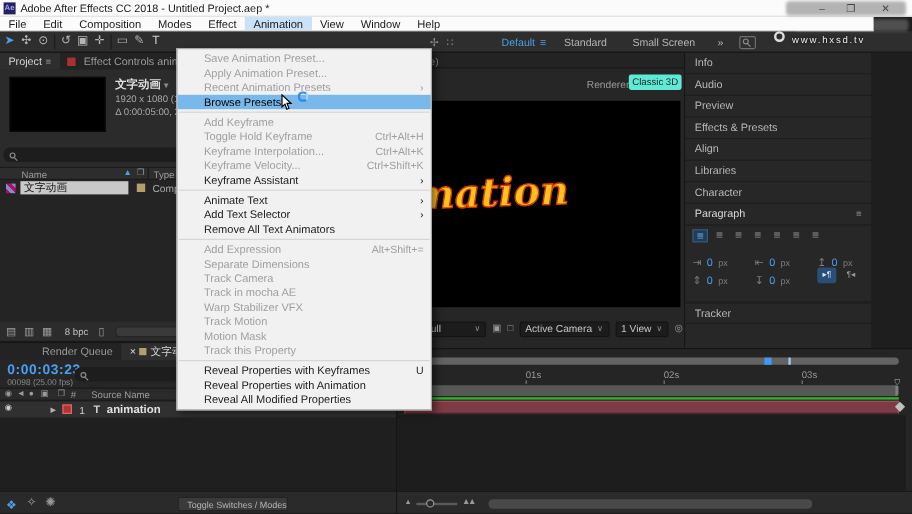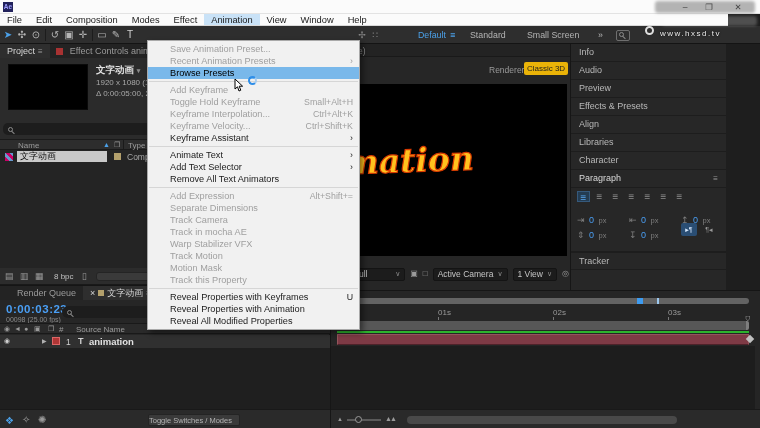--- a/index.html
+++ b/index.html
@@ -55,20 +55,21 @@
 .tick-label{position:absolute;font-size:8px;color:#9a9a9a;width:26px;text-align:right}
 .tick-mark{position:absolute;width:1px;height:3px;background:#787878}
 </style>
 </head>
 <body>
 
 <div id="app">
 
   <div class="titlebar">
     <div class="ae-badge">Ae</div>
+    <div class="win-title">Adobe After Effects CC 2018 - Untitled Project.aep *</div>
     <div class="winbtn" style="left:676px">–</div>
     <div class="winbtn" style="left:700px">❐</div>
     <div class="winbtn" style="left:729px">✕</div>
   </div>
 
   <div class="menubar">
     <div class="mbi">File</div>
     <div class="mbi">Edit</div>
     <div class="mbi">Composition</div>
     <div class="mbi">Modes</div>
@@ -154,21 +155,21 @@
     <span style="position:absolute;left:54px;top:4px;font-size:8px;color:#c0c0c0">8 bpc</span>
     <span class="glyph" style="position:absolute;left:82px;top:4px;font-size:9px">▯</span>
     <div class="pill" style="position:absolute;left:96px;top:4px;width:56px;height:9px"></div>
   </div>
 
   <div style="position:absolute;left:330px;top:44px;width:240px;height:246px;background:#262626;border-left:1px solid #161616">
     <div style="position:absolute;left:0;top:0;width:240px;height:13px;background:#232323;border-bottom:1px solid #191919">
       <span style="position:absolute;left:10px;top:2px;font-size:8.5px;color:#8f8f8f">(none)</span>
     </div>
     <span style="position:absolute;left:158px;top:21px;font-size:8.5px;color:#9a9a9a">Renderer:</span>
-    <div style="position:absolute;left:193px;top:18px;width:44px;height:13px;background:#eab308;border-radius:2px;color:#1f1f1f;font-size:8px;line-height:13px;text-align:center">Classic 3D</div>
+    <div style="position:absolute;left:193px;top:18px;width:44px;height:13px;background:#5eead4;border-radius:2px;color:#1f1f1f;font-size:8px;line-height:13px;text-align:center">Classic 3D</div>
     <div style="position:absolute;left:7px;top:40px;width:229px;height:172px;background:#000;overflow:hidden">
       <span class="canvas-text" style="left:-52px;top:58px">animation</span>
     </div>
     <div style="position:absolute;left:4px;top:222px;width:234px;height:16px;display:flex;align-items:center;gap:5px">
       <div style="position:relative;width:9px;height:9px">
         <i style="position:absolute;left:0;top:0;width:4px;height:4px;border-radius:50%;background:#e33"></i>
         <i style="position:absolute;left:4px;top:0;width:4px;height:4px;border-radius:50%;background:#3c3"></i>
         <i style="position:absolute;left:0;top:4px;width:4px;height:4px;border-radius:50%;background:#36c"></i>
         <i style="position:absolute;left:4px;top:4px;width:4px;height:4px;border-radius:50%;background:#ddd"></i>
       </div>
@@ -238,21 +239,21 @@
         <span class="pf-unit">px</span>
       </div>
       <div style="position:absolute;left:110px;top:35px;width:16px;height:13px;background:#2a4e74;border-radius:2px;font-size:7px;color:#d6e9ff;text-align:center;line-height:13px">▸¶</div>
       <div style="position:absolute;left:130px;top:35px;width:16px;height:13px;font-size:7px;color:#9a9a9a;text-align:center;line-height:13px">¶◂</div>
     </div>
     <div class="rsec" style="border-top:1px solid #1d1d1d">Tracker</div>
   </div>
 
   <div style="position:absolute;left:0;top:285px;width:330px;height:143px;background:#262626;border-right:1px solid #161616;border-top:1px solid #151515">
     <div class="panel-tabbar">
-      <div class="ptab" style="margin-left:10px">
+      <div class="ptab" style="margin-left:28px">
         <span>Render Queue</span>
       </div>
       <div class="ptab active">
         <span>×</span>
         <span style="display:inline-block;width:6px;height:6px;background:#b3a06c"></span>
         <span>文字动画</span>
         <span class="ham">≡</span>
       </div>
     </div>
     <div style="position:absolute;left:6px;top:17px;font-size:11.5px;font-weight:bold;letter-spacing:.5px;color:#4a9ff5">0:00:03:23</div>
@@ -275,21 +276,21 @@
       <span style="position:absolute;left:52px;top:2px;width:8px;height:8px;background:#b03636;border:1px solid #d66"></span>
       <span style="position:absolute;left:66px;top:2px;font-size:8.5px;color:#d0d0d0">1</span>
       <span style="position:absolute;left:78px;top:1px;font-size:9px;font-weight:bold;color:#d0d0d0">T</span>
       <span style="position:absolute;left:89px;top:1px;font-size:9.5px;font-weight:bold;color:#e2e2e2">animation</span>
     </div>
     <div style="position:absolute;left:0;top:62px;width:330px;height:61px;background:#1f1f1f"></div>
     <div style="position:absolute;left:0;top:123px;width:330px;height:20px;background:#2a2a2a;border-top:1px solid #191919">
       <span style="position:absolute;left:5px;top:5px;font-size:10px;color:#4ba0e8">❖</span>
       <span class="glyph" style="position:absolute;left:22px;top:5px;font-size:10px">✧</span>
       <span class="glyph" style="position:absolute;left:38px;top:5px;font-size:10px">✺</span>
-      <div class="pill" style="position:absolute;left:148px;top:4px;width:92px;height:12px;font-size:7.5px;color:#b5b5b5;text-align:left;line-height:11px;border-radius:2px">Toggle Switches / Modes</div>
+      <div class="pill" style="position:absolute;left:148px;top:4px;width:92px;height:12px;font-size:7.5px;color:#b5b5b5;text-align:right;line-height:11px;border-radius:2px">Toggle Switches / Modes</div>
     </div>
   </div>
 
   <div style="position:absolute;left:330px;top:290px;width:430px;height:138px;background:#252525;border-top:1px solid #151515;border-left:1px solid #161616">
     <div style="position:absolute;left:6px;top:7px;width:412px;height:6px;background:#636363;border-radius:3px">
       <div style="position:absolute;left:300px;top:0;width:6px;height:6px;background:#3d9bf0"></div>
       <div style="position:absolute;left:320px;top:0;width:2px;height:6px;background:#9cc8ef"></div>
     </div>
     <div style="position:absolute;left:0;top:16px;width:430px;height:13px">
       <span class="tick-label" style="left:94px;top:1px">01s</span>
@@ -310,30 +311,31 @@
       <div style="position:absolute;left:16px;top:9px;width:34px;height:2px;background:#5a5a5a">
         <div style="position:absolute;left:8px;top:-3px;width:7px;height:7px;border:1px solid #9a9a9a;border-radius:50%;background:#2a2a2a"></div>
       </div>
       <span class="glyph" style="position:absolute;left:54px;top:5px;font-size:7px;letter-spacing:-2px">▲▲</span>
       <div style="position:absolute;left:76px;top:6px;width:270px;height:8px;background:#494949;border-radius:4px"></div>
     </div>
   </div>
 
   <div class="menu">
     <div class="mi dis">Save Animation Preset...</div>
+    <div class="mi dis">Apply Animation Preset...</div>
     <div class="mi dis">
       <span>Recent Animation Presets</span>
       <span class="sc arr">›</span>
     </div>
     <div class="mi hl">Browse Presets</div>
     <div class="msep"></div>
     <div class="mi dis">Add Keyframe</div>
     <div class="mi dis">
       <span>Toggle Hold Keyframe</span>
-      <span class="sc">Small+Alt+H</span>
+      <span class="sc">Ctrl+Alt+H</span>
     </div>
     <div class="mi dis">
       <span>Keyframe Interpolation...</span>
       <span class="sc">Ctrl+Alt+K</span>
     </div>
     <div class="mi dis">
       <span>Keyframe Velocity...</span>
       <span class="sc">Ctrl+Shift+K</span>
     </div>
     <div class="mi">

